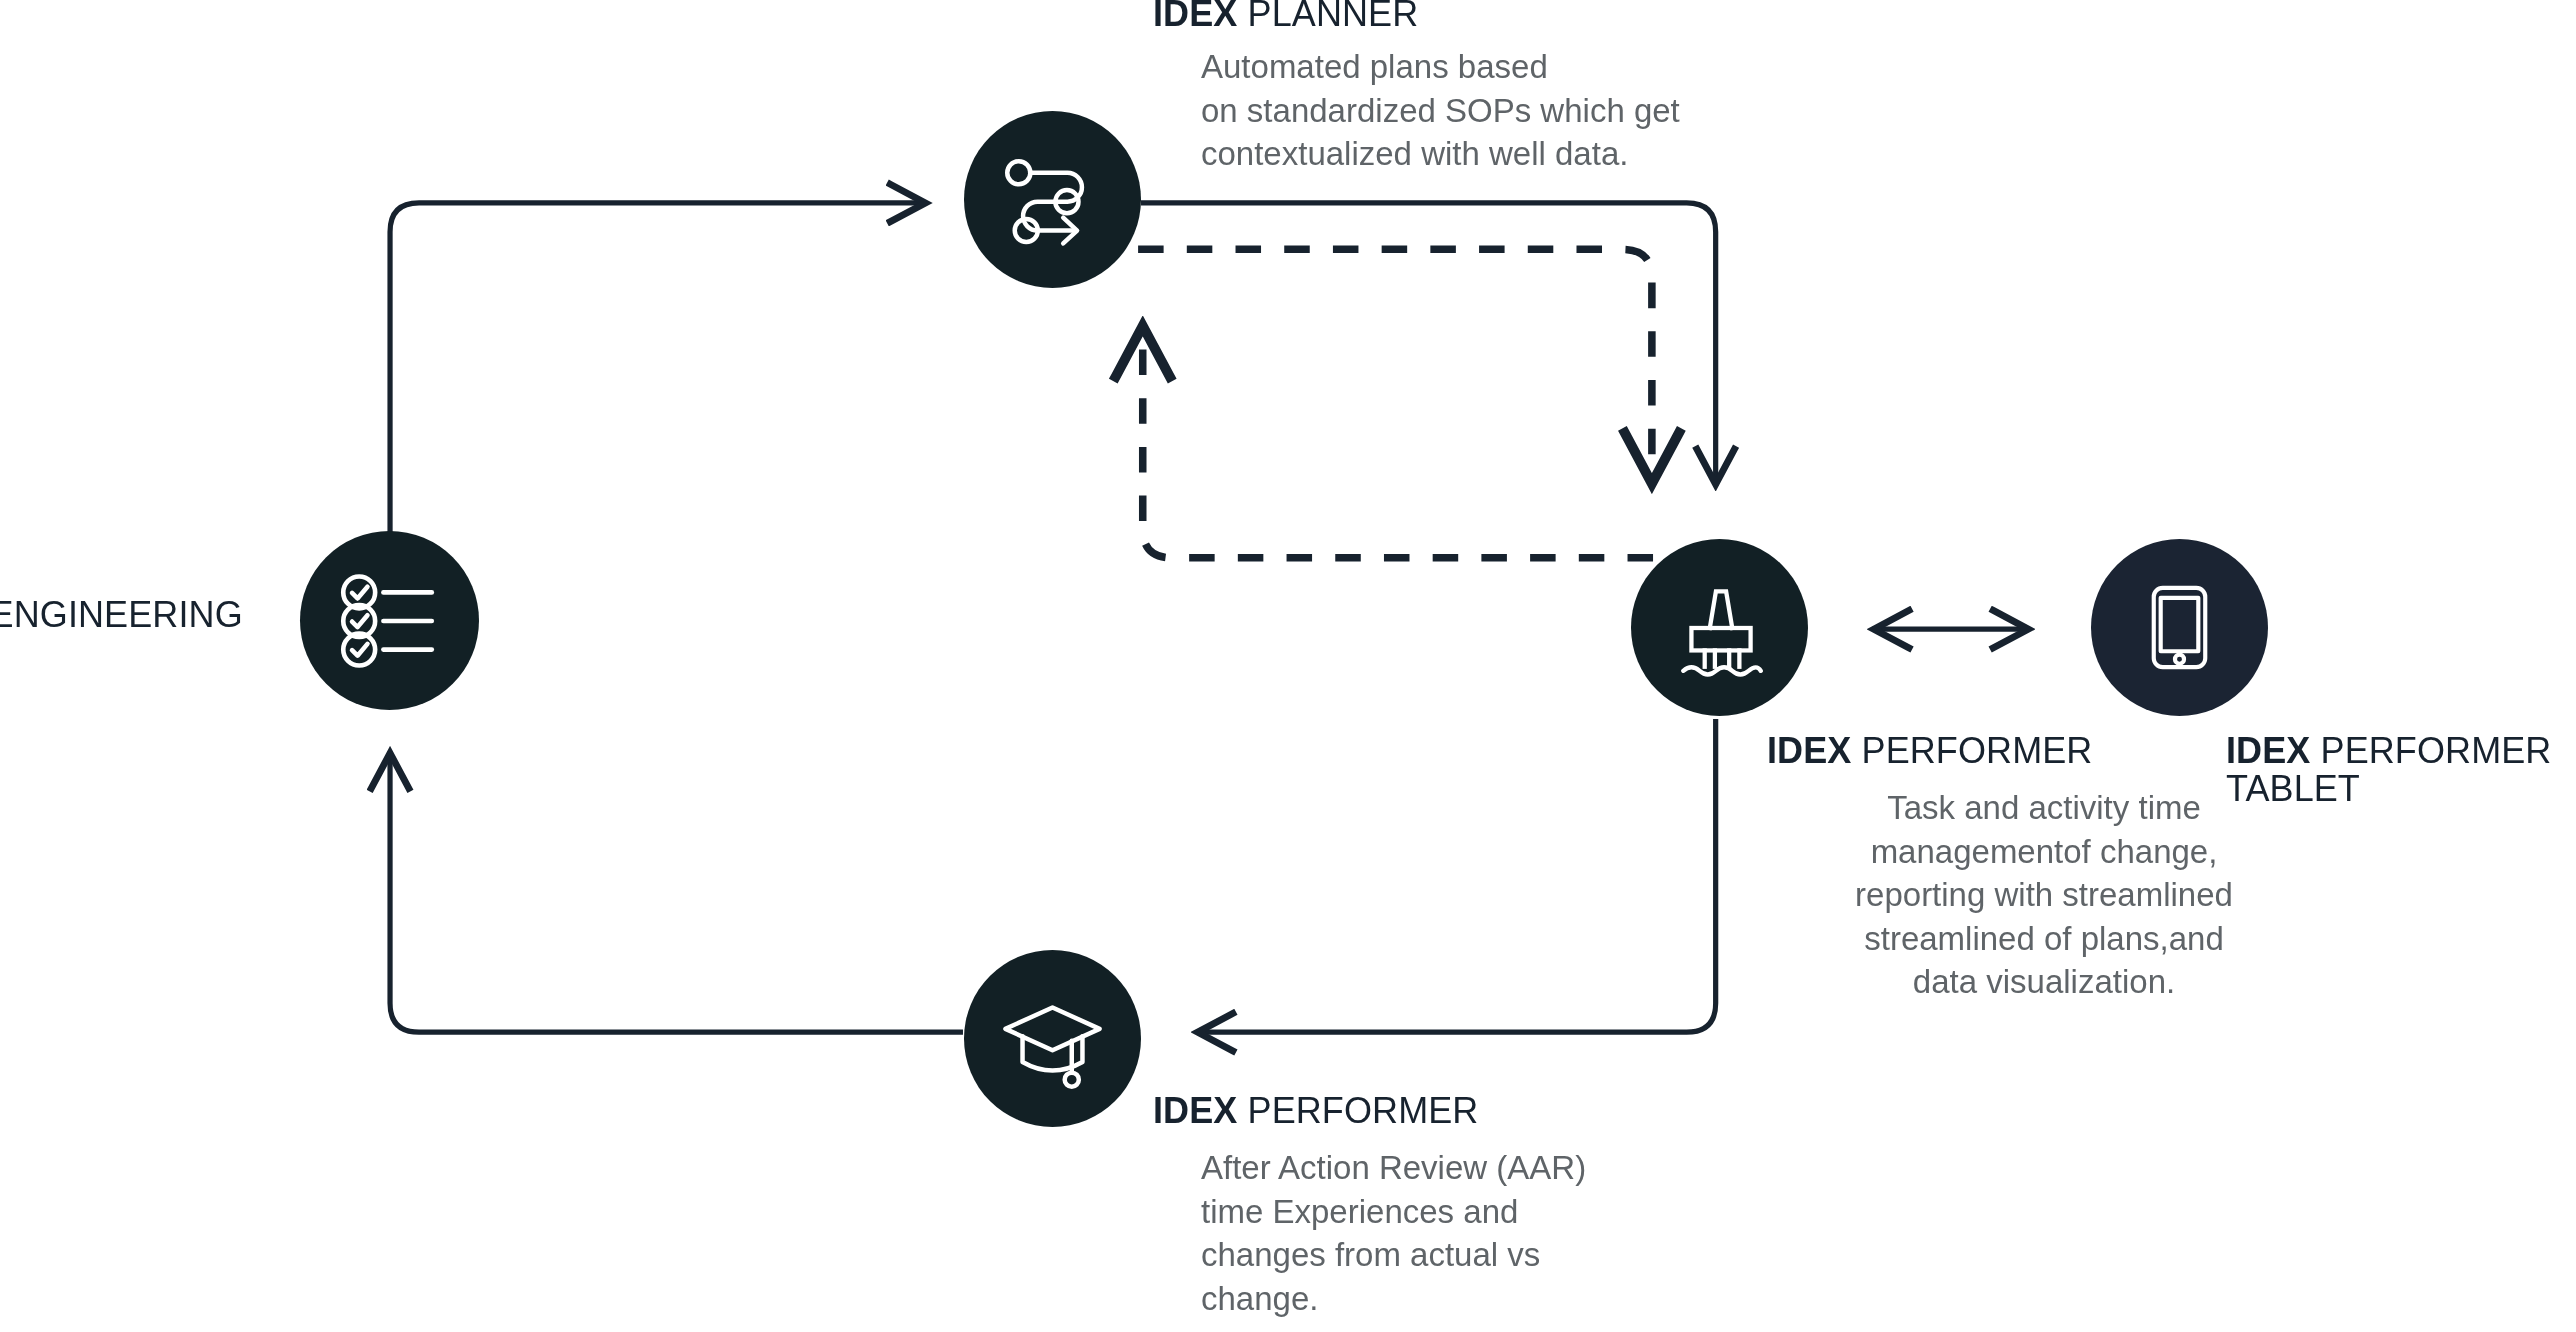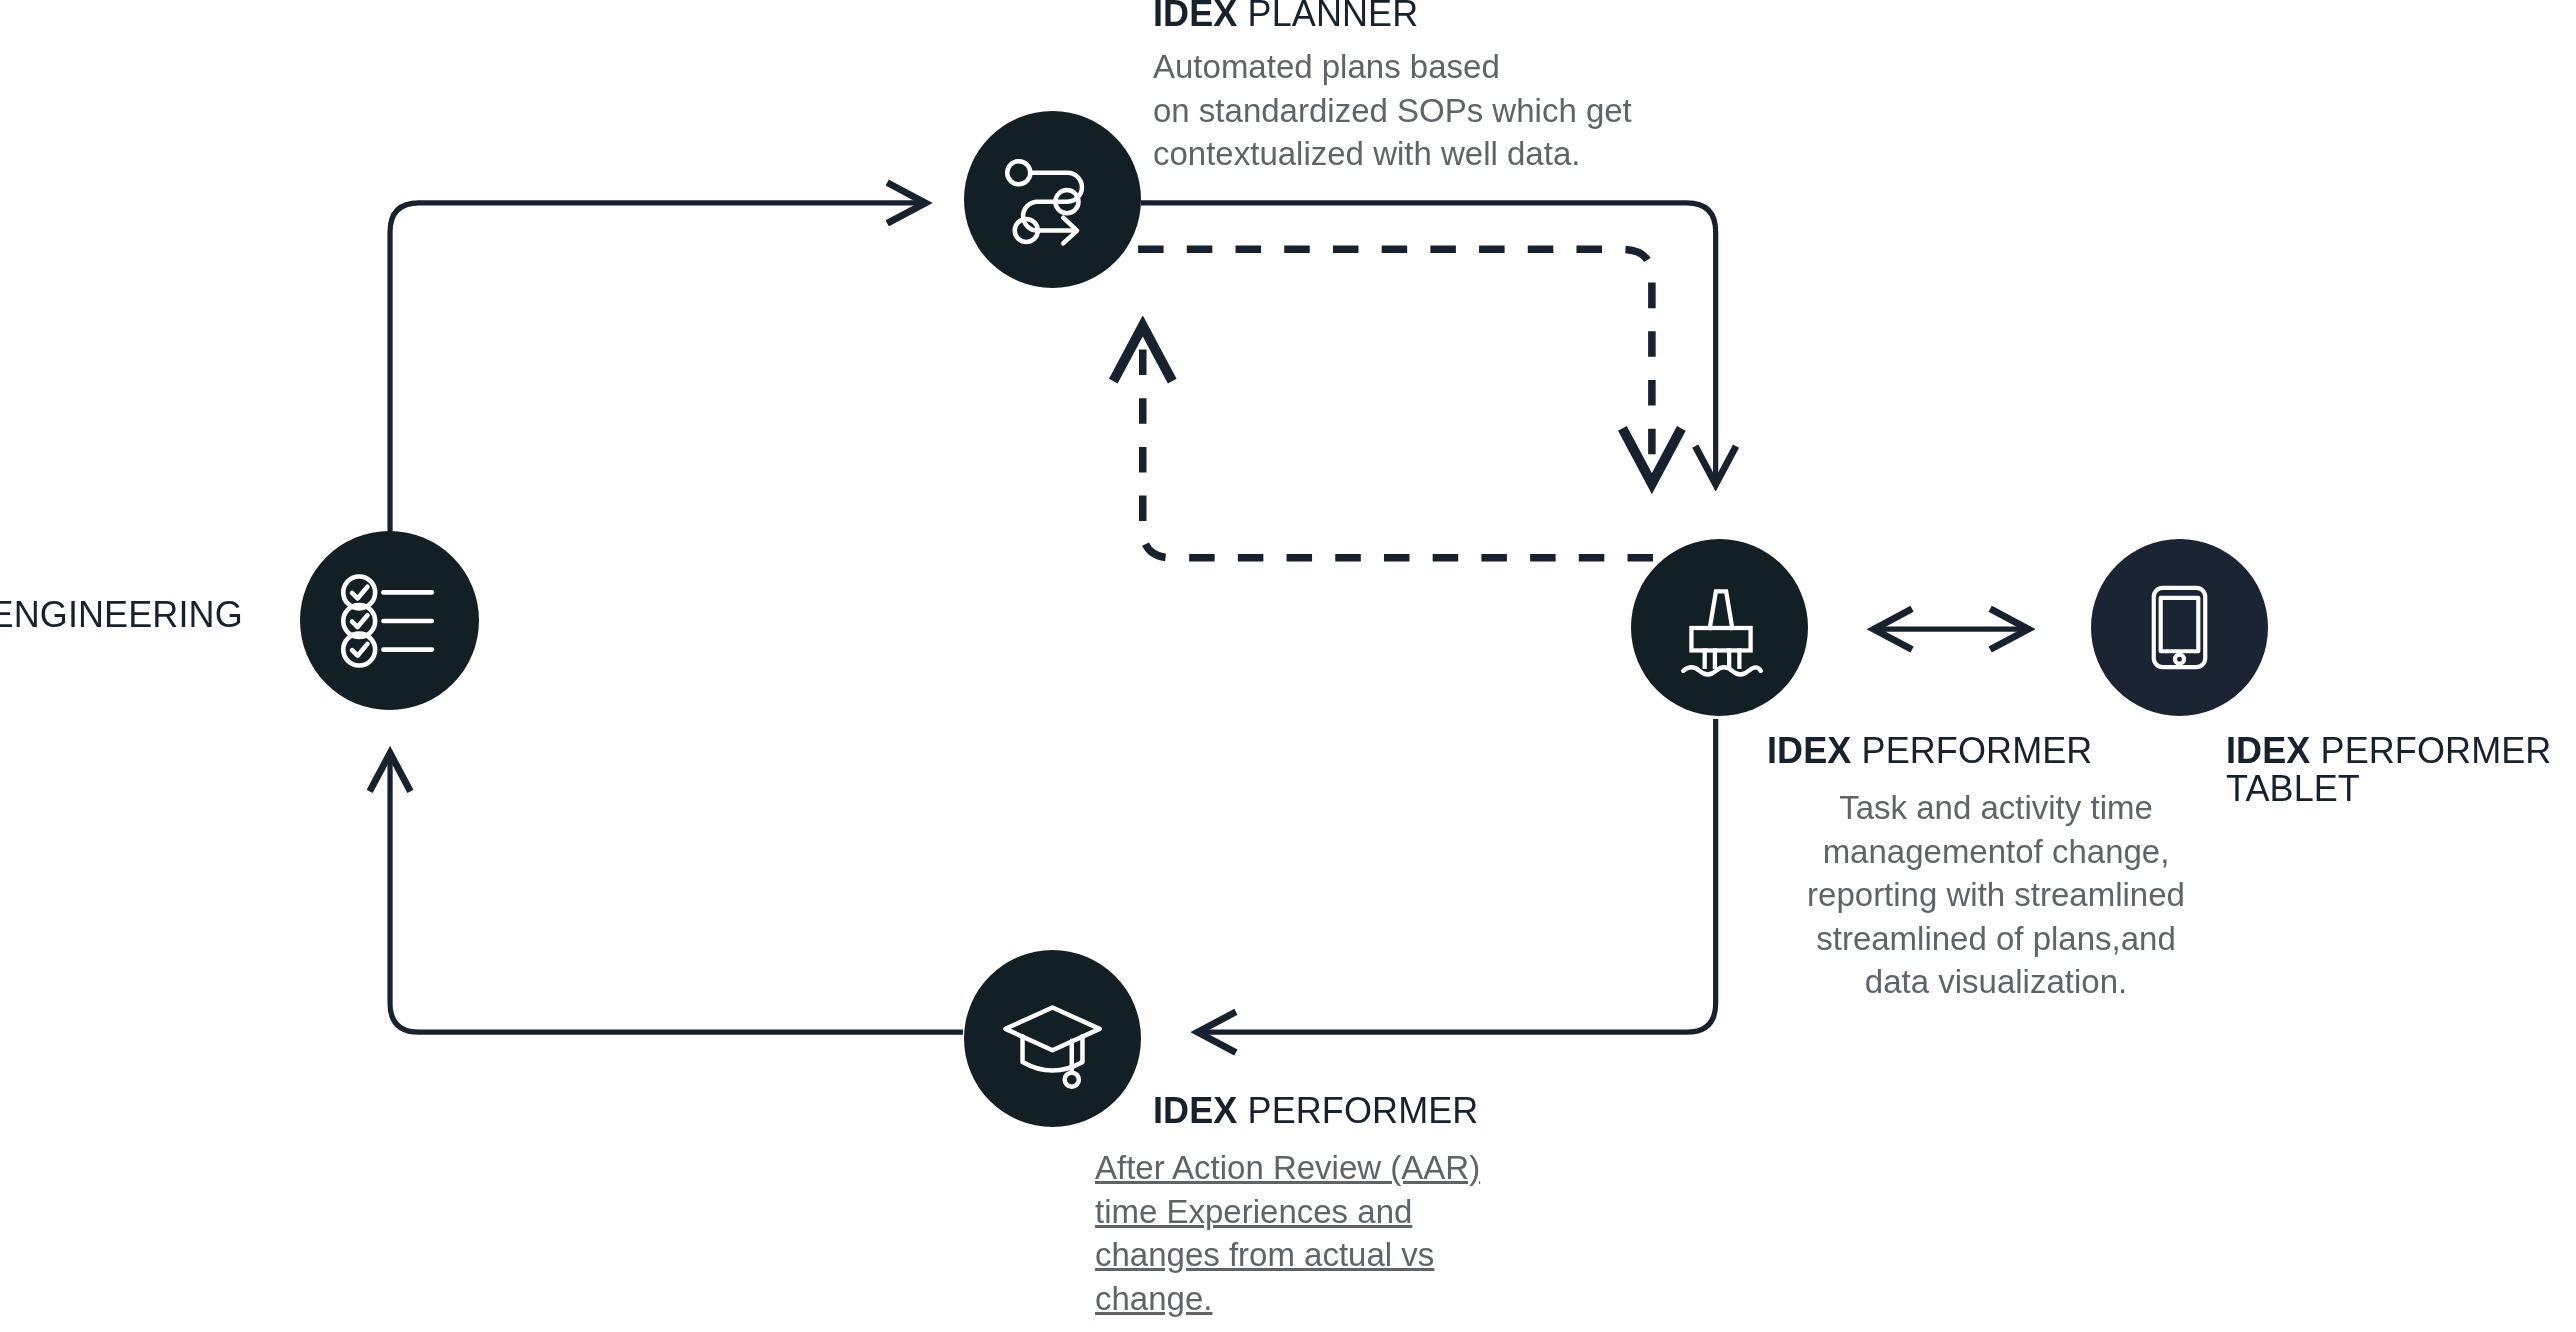--- a/index.html
+++ b/index.html
@@ -8,38 +8,38 @@
   #wires{position:absolute;left:0;top:0;width:2576px;height:1332px;}
 
   .node{position:absolute;border-radius:50%;display:flex;align-items:center;justify-content:center;}
   .node svg{display:block;}
 
   .label{position:absolute;color:#17222e;}
   .title{font-size:36px;line-height:1.05;letter-spacing:0.1px;white-space:nowrap;}
   .title .b{font-weight:700;}
   .title .n{font-weight:400;}
   .title.wrap{white-space:normal;}
-  .desc{position:absolute;color:#5f6468;font-size:33px;line-height:1.32;font-weight:400;}
+  .desc{position:absolute;color:#5f6468;font-size:33px;line-height:1.32;font-weight:400;margin-left:48px;}
 
   
   #node-engineering{left:300px;top:531px;width:179px;height:179px;background:#122025;}
   #node-planner{left:964px;top:111px;width:177px;height:177px;background:#122025;}
   #node-performer{left:1631px;top:539px;width:177px;height:177px;background:#122025;}
   #node-tablet{left:2091px;top:539px;width:177px;height:177px;background:#1b2433;}
   #node-analyzer{left:964px;top:950px;width:177px;height:177px;background:#122025;}
 
   
   #label-engineering{left:-10.4px;top:596px;font-size:36px;font-weight:400;}
   #label-planner{left:1153px;top:-4.6px;}
   #desc-planner{left:1153px;top:45px;width:580px;}
   #label-performer{left:1767px;top:732px;text-align:right;}
   #desc-performer{left:1767px;top:786px;width:458px;text-align:center;}
   #label-tablet{left:2226px;top:732px;width:360px;}
   #label-analyzer{left:1153px;top:1092px;}
-  #desc-analyzer{left:1095px;top:1146px;width:441px;text-decoration:underline;}
+  #desc-analyzer{left:1153px;top:1146px;width:441px;}
 </style>
 </head>
 <body>
 
 <div id="stage">
 
   <svg id="wires" viewBox="0 0 4441 2297">
     <defs>
       <marker id="arrowEnd" viewBox="0 0 12 12" refX="10.6" refY="6" markerWidth="9" markerHeight="9" orient="auto-start-reverse">
         <path d="M1.2,1.2 L10.2,6 L1.2,10.8" fill="none" stroke="#17222e" stroke-width="1.75" stroke-linecap="square" stroke-linejoin="miter"></path>

